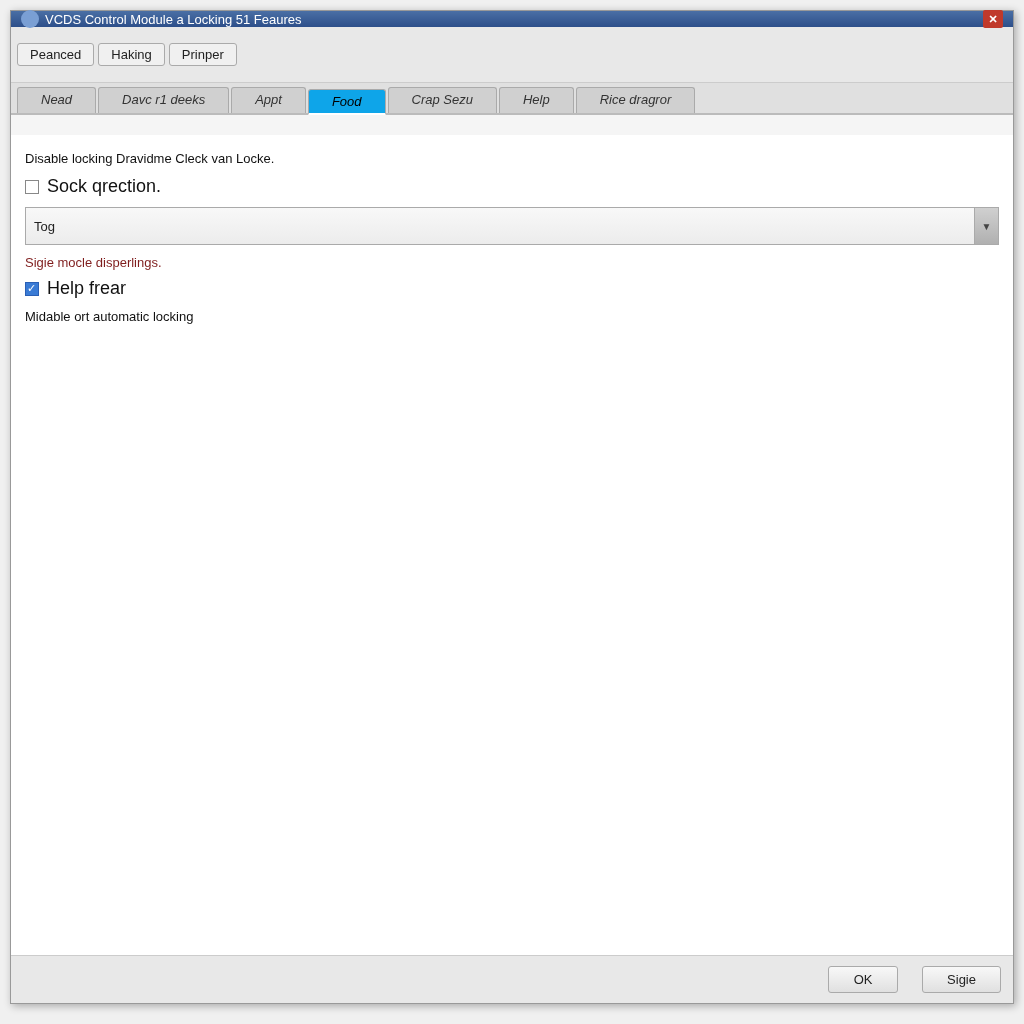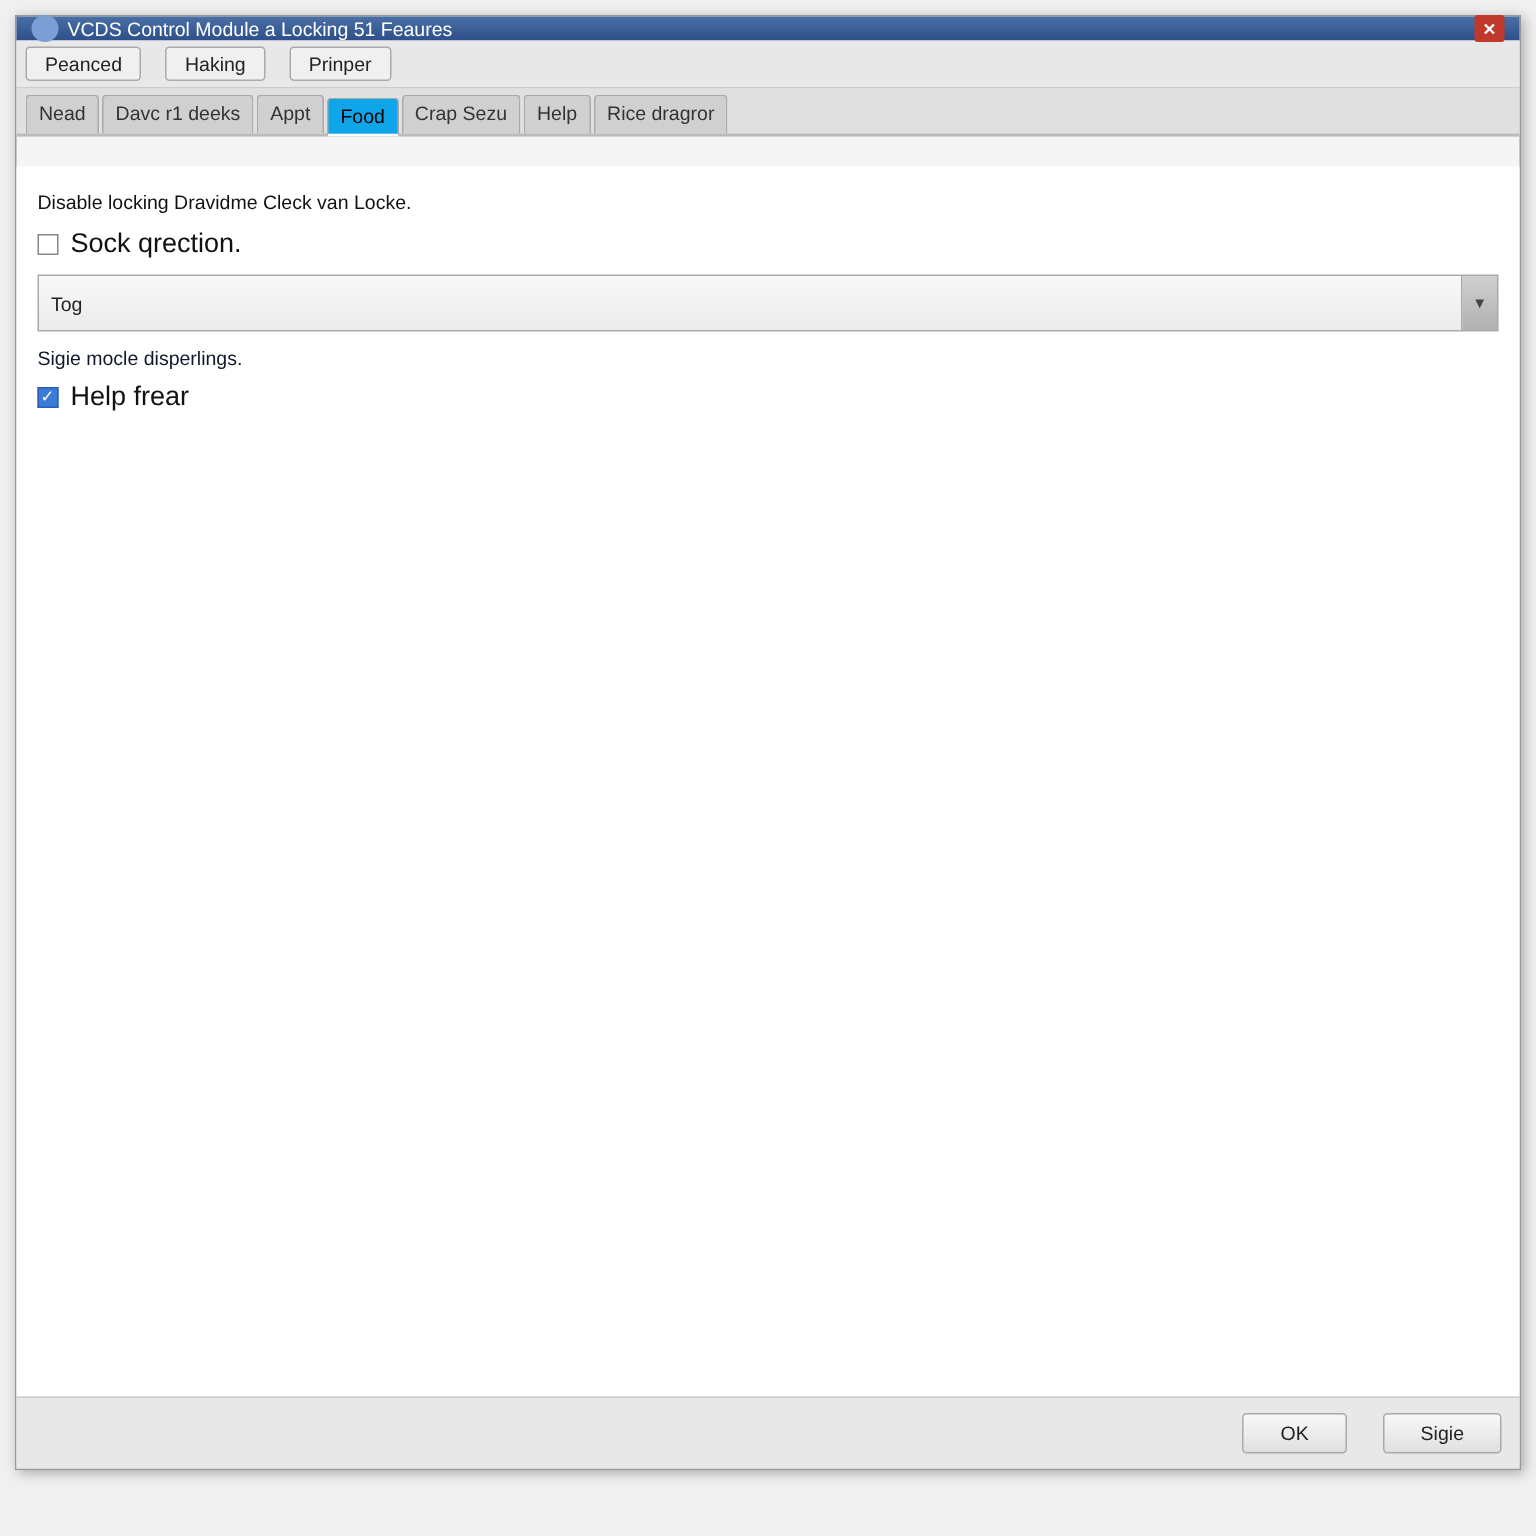--- a/index.html
+++ b/index.html
@@ -67,23 +67,23 @@
       font-weight: bold;
       display: flex;
       align-items: center;
       justify-content: center;
       border-radius: 2px;
     }
 
     .toolbar-bar {
       background: #e8e8e8;
       border-bottom: 1px solid #ccc;
-      padding: 4px 6px;
-      display: flex;
-      gap: 16px;
+      padding: 16px 6px;
+      display: flex;
+      gap: 4px;
     }
 
     .toolbar-button {
       background: #f0f0f0;
       border: 1px solid #aaa;
       padding: 3px 12px;
       font-size: 13px;
       cursor: pointer;
       border-radius: 3px;
       color: #222;
@@ -94,25 +94,26 @@
       border-bottom: 2px solid #bbb;
       padding: 4px 6px 0 6px;
       display: flex;
       gap: 2px;
     }
 
     .tab {
       background: #d0d0d0;
       border: 1px solid #aaa;
       border-bottom: none;
-      padding: 4px 8px;
+      padding: 4px 23px;
       font-size: 13px;
       cursor: pointer;
       border-radius: 3px 3px 0 0;
       color: #333;
+      font-style: italic;
     }
 
     .tab.active {
       background: #0ea5e9;
       border-bottom: 2px solid #ffffff;
       color: #000;
       font-weight: normal;
       position: relative;
       bottom: -2px;
       z-index: 1;
@@ -201,21 +202,21 @@
       display: flex;
       align-items: center;
       justify-content: center;
       cursor: pointer;
       font-size: 10px;
       color: #444;
     }
 
     .section-label2 {
       font-size: 13px;
-      color: #0f172a;
+      color: #7f1d1d;
       margin-bottom: 8px;
       margin-top: 4px;
     }
 
     .bottom-bar {
       background: #e8e8e8;
       border-top: 1px solid #ccc;
       padding: 10px 12px;
       display: flex;
       justify-content: flex-end;
@@ -281,20 +282,21 @@
       </div>
     </div>
 
     <div class="section-label2">Sigie mocle disperlings.</div>
 
     <div class="checkbox-row">
       <div class="checkbox checked"></div>
       <span class="checkbox-label">Help frear</span>
     </div>
 
+    <div class="section-label">Midable ort automatic locking</div>
   </div>
 
   <div class="bottom-bar">
     <div class="spacer"></div>
     <button class="bottom-button">OK</button>
     <button class="bottom-button">Sigie</button>
   </div>
 </div>
 
 </body></html>

